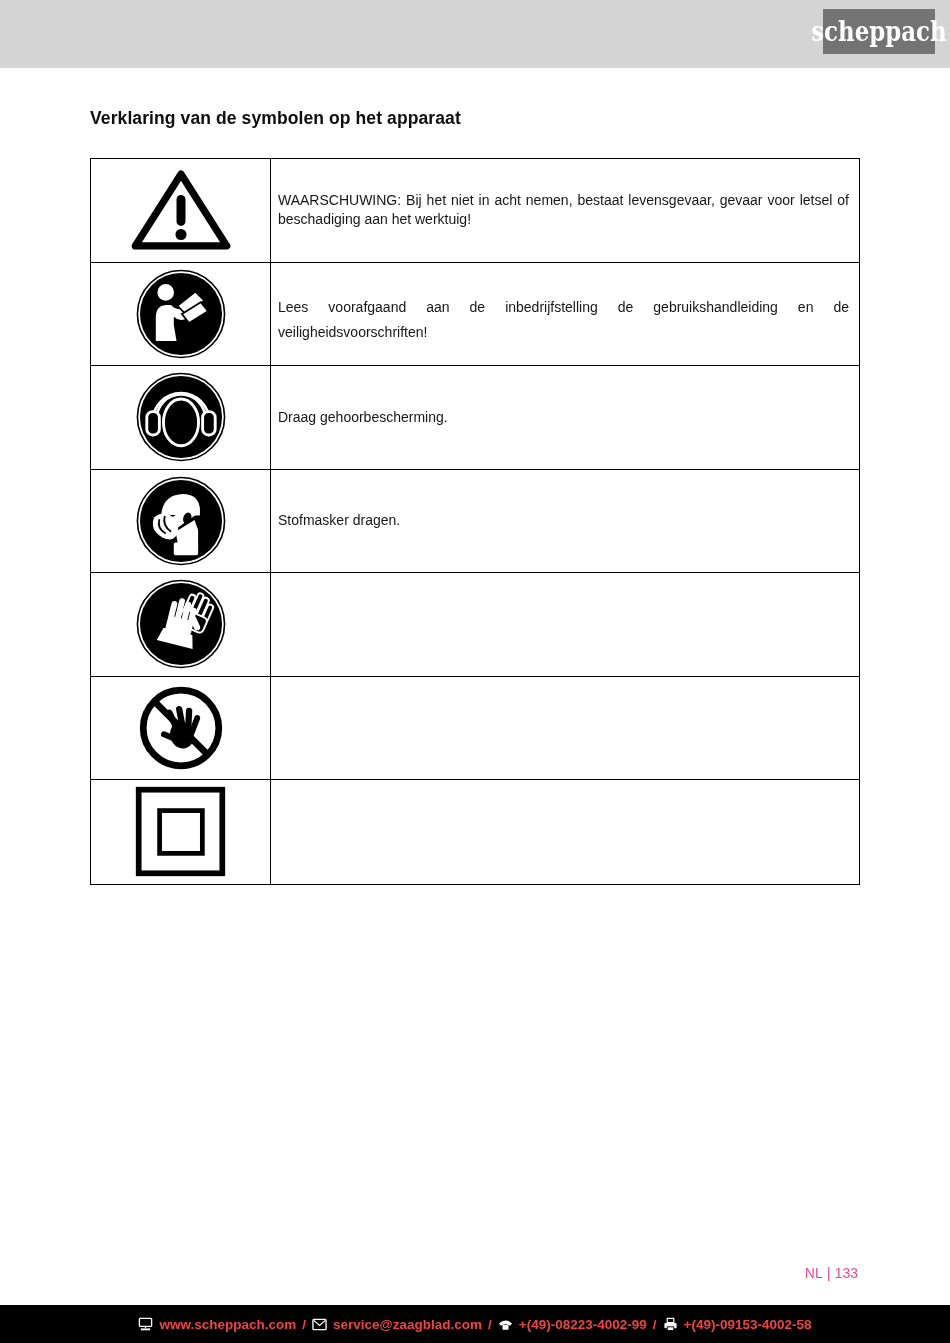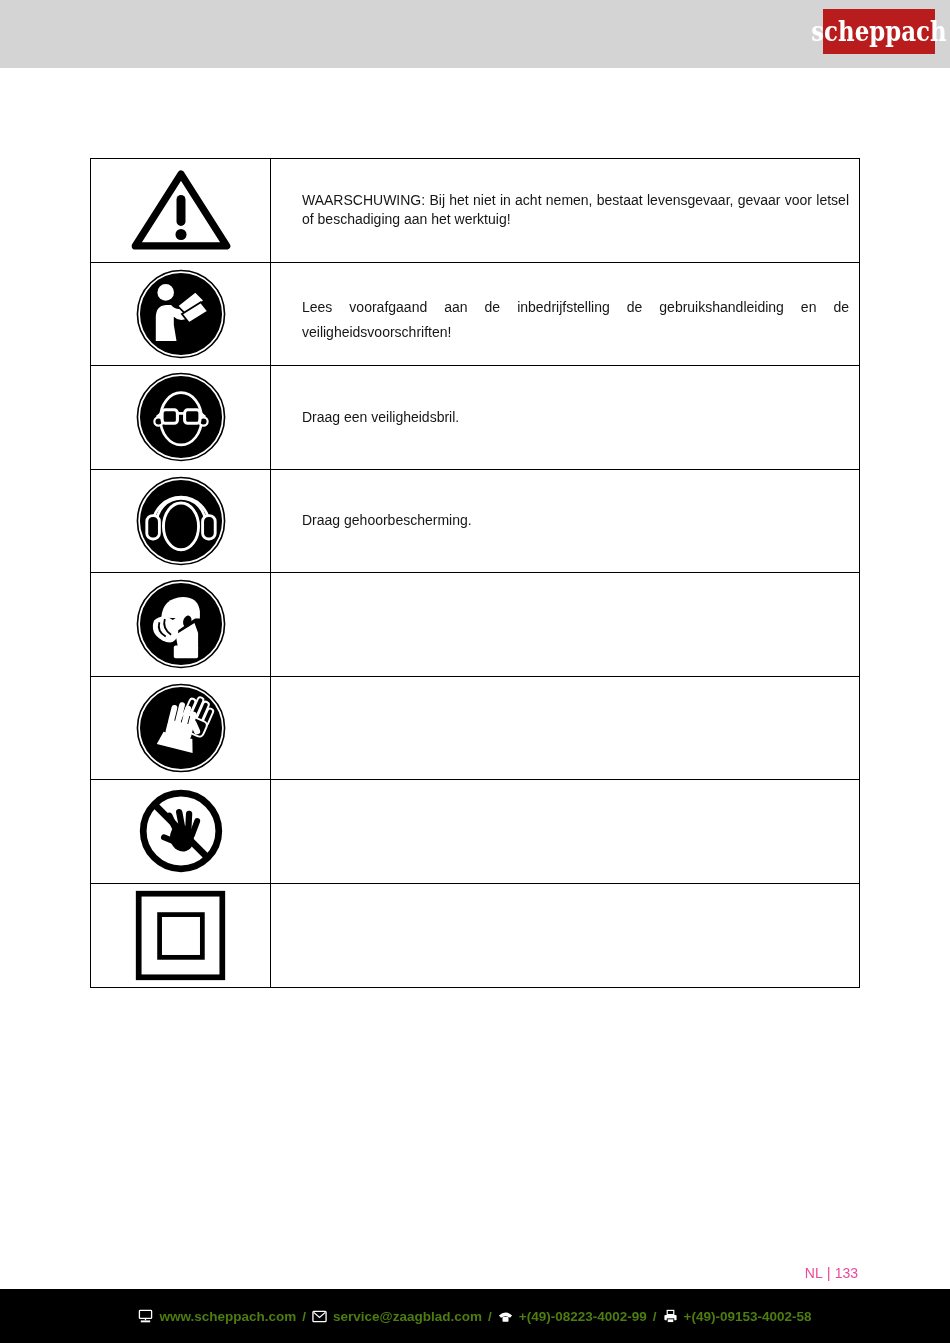--- a/index.html
+++ b/index.html
@@ -15,21 +15,21 @@
   .page { position: absolute; inset: 0; }
 
   
   .top-band {
     position: absolute; top: 0; left: 0; width: 950px; height: 68px;
     background: #d4d4d4;
   }
   .logo {
     position: absolute; top: 9px; right: 15px;
     width: 112px; height: 45px;
-    background: #b91c1c;
+    background: #737373;
     display: flex; align-items: center; justify-content: center;
   }
   .logo-text {
     color: #fff;
     font-family: "DejaVu Serif", serif;
     font-weight: bold;
     font-size: 26px;
     letter-spacing: 0px;
     transform: scaleX(0.88) scaleY(1.05);
     line-height: 1;
@@ -39,21 +39,21 @@
     position: absolute; top: 108px; left: 90px; margin: 0;
     font-size: 17.5px; font-weight: bold; color: #0d0d0d;
     letter-spacing: 0.1px;
   }
 
   
   .sym-table {
     position: absolute; top: 158px; left: 90px; width: 770px;
     border: 1px solid #000;
   }
-  .sym-row { display: flex; height: 103.5px; border-bottom: 1px solid #000; gap: 24px; }
+  .sym-row { display: flex; height: 103.5px; border-bottom: 1px solid #000; }
   .sym-row:last-child { border-bottom: none; }
   .icon-cell {
     width: 180px; border-right: 1px solid #000;
     display: flex; align-items: center; justify-content: center;
     flex: none;
   }
   .text-cell {
     flex: 1;
     display: flex; align-items: center;
     padding: 0 10px 0 7px;
@@ -68,43 +68,44 @@
 
   
   .page-marker {
     position: absolute; top: 1264px; right: 92px;
     font-size: 14px; color: #ec4899;
   }
   .page-marker .pipe { margin: 0 4px; font-size: 15px; }
 
   
   .footer-bar {
-    position: absolute; left: 0; bottom: 0; width: 950px; height: 54px;
+    position: absolute; left: 0; bottom: 0; width: 950px; height: 38px;
     background: #000;
     display: flex; align-items: center; justify-content: center;
-    color: #4d7c0f; font-weight: bold; font-size: 13.5px;
+    color: #ef4444; font-weight: bold; font-size: 13.5px;
     white-space: nowrap;
   }
   .footer-bar .sep { margin: 0 6px; }
   .f-icon { display: inline-flex; margin-right: 6px; }
   .f-icon svg { width: 15px; height: 15px; display: block; }
 
   .sym-svg { display: block; }
 </style>
 </head>
 <body>
 
 <div class="page">
 
   <div class="top-band">
     <div class="logo">
       <span class="logo-text">scheppach</span>
     </div>
   </div>
 
+  <h1 class="title">Verklaring van de symbolen op het apparaat</h1>
 
   <div class="sym-table">
 
     <div class="sym-row">
       <div class="icon-cell">
         <svg class="sym-svg" width="106" height="88" viewBox="0 0 130 106">
           <path d="M65 9 L121 97 L9 97 Z" fill="none" stroke="#000" stroke-width="9" stroke-linejoin="round"></path>
           <line x1="65" y1="40" x2="65" y2="67" stroke="#000" stroke-width="11" stroke-linecap="round"></line>
           <circle cx="65" cy="83" r="6.8" fill="#000"></circle>
         </svg>
@@ -123,39 +124,20 @@
           <path d="M22 80 L22 54 Q22 41 33 40 L39 40 Q44 46 51 44 L60 37 L67 46 L57 55 Q48 59 42 53 L42 62 L45 80 Z" fill="#fff"></path>
           <polygon points="46,41 66,25 76,35 56,51" fill="#fff" stroke="#000" stroke-width="2"></polygon>
           <polygon points="51,50 72,37 80,47 59,60" fill="#fff" stroke="#000" stroke-width="2"></polygon>
         </svg>
       </div>
       <div class="text-cell">
         <span class="txt loose">Lees voorafgaand aan de inbedrijfstelling de gebruikshandleiding en de veiligheidsvoorschriften!</span>
       </div>
     </div>
 
-    <div class="sym-row">
-      <div class="icon-cell">
-        <svg class="sym-svg" width="90" height="90" viewBox="0 0 100 100">
-          <circle cx="50" cy="50" r="48.4" fill="none" stroke="#000" stroke-width="1.8"></circle>
-          <circle cx="50" cy="50" r="45.6" fill="#000"></circle>
-          <ellipse cx="50" cy="52" rx="23" ry="29" fill="none" stroke="#fff" stroke-width="3"></ellipse>
-          <circle cx="25" cy="55" r="4.6" fill="#000" stroke="#fff" stroke-width="2.4"></circle>
-          <circle cx="75" cy="55" r="4.6" fill="#000" stroke="#fff" stroke-width="2.4"></circle>
-          <rect x="29" y="42" width="17" height="15" rx="3.5" fill="none" stroke="#fff" stroke-width="3.4"></rect>
-          <rect x="54" y="42" width="17" height="15" rx="3.5" fill="none" stroke="#fff" stroke-width="3.4"></rect>
-          <line x1="46" y1="46" x2="54" y2="46" stroke="#fff" stroke-width="3"></line>
-          <line x1="29" y1="45" x2="23" y2="50" stroke="#fff" stroke-width="2.6"></line>
-          <line x1="71" y1="45" x2="77" y2="50" stroke="#fff" stroke-width="2.6"></line>
-        </svg>
-      </div>
-      <div class="text-cell">
-        <span class="txt">Draag een veiligheidsbril.</span>
-      </div>
-    </div>
 
     <div class="sym-row">
       <div class="icon-cell">
         <svg class="sym-svg" width="90" height="90" viewBox="0 0 100 100">
           <circle cx="50" cy="50" r="48.4" fill="none" stroke="#000" stroke-width="1.8"></circle>
           <circle cx="50" cy="50" r="45.6" fill="#000"></circle>
           <path d="M23 52 A 27 27 0 0 1 77 52" fill="none" stroke="#fff" stroke-width="3"></path>
           <path d="M18.5 55 A 31.5 31.5 0 0 1 81.5 55" fill="none" stroke="#fff" stroke-width="3"></path>
           <ellipse cx="50" cy="56" rx="19.5" ry="26" fill="#000" stroke="#fff" stroke-width="3.2"></ellipse>
           <rect x="12" y="44" width="14" height="26" rx="6.5" fill="#000" stroke="#fff" stroke-width="3.2"></rect>
@@ -174,20 +156,23 @@
           <circle cx="50" cy="50" r="45.6" fill="#000"></circle>
           <path d="M28 43 Q30 21 52 20 Q69 20 71 36 L71 44 Z" fill="#fff"></path>
           <polygon points="26,56 63,30 71,40 34,66" fill="#fff"></polygon>
           <path d="M20 46 Q15 60 29 68 Q43 75 46.5 62 Q48.5 53 41 45.5 Q30 37.5 20 46 Z" fill="#fff"></path>
           <path d="M26 48 Q23 58 33 64" fill="none" stroke="#000" stroke-width="2"></path>
           <path d="M32 44.5 Q29 55 39 62" fill="none" stroke="#000" stroke-width="2"></path>
           <path d="M44 62 L65 49 L69 60 L69 78 Q56 74 47 78 Z" fill="#fff"></path>
           <rect x="42" y="74" width="27" height="14" rx="2" fill="#fff"></rect>
           <ellipse cx="57" cy="47" rx="4.5" ry="6.5" fill="#000" transform="rotate(18 57 47)"></ellipse>
         </svg>
+      </div>
+      <div class="text-cell">
+        <span class="txt">Stofmasker dragen.</span>
       </div>
     </div>
 
     <div class="sym-row">
       <div class="icon-cell">
         <svg class="sym-svg" width="90" height="90" viewBox="0 0 100 100">
           <circle cx="50" cy="50" r="48.4" fill="none" stroke="#000" stroke-width="1.8"></circle>
           <circle cx="50" cy="50" r="45.6" fill="#000"></circle>
           <g transform="rotate(14 50 55)">
             <g transform="translate(13,-9) rotate(10 48 50)" fill="#000" stroke="#fff" stroke-width="2.2">

